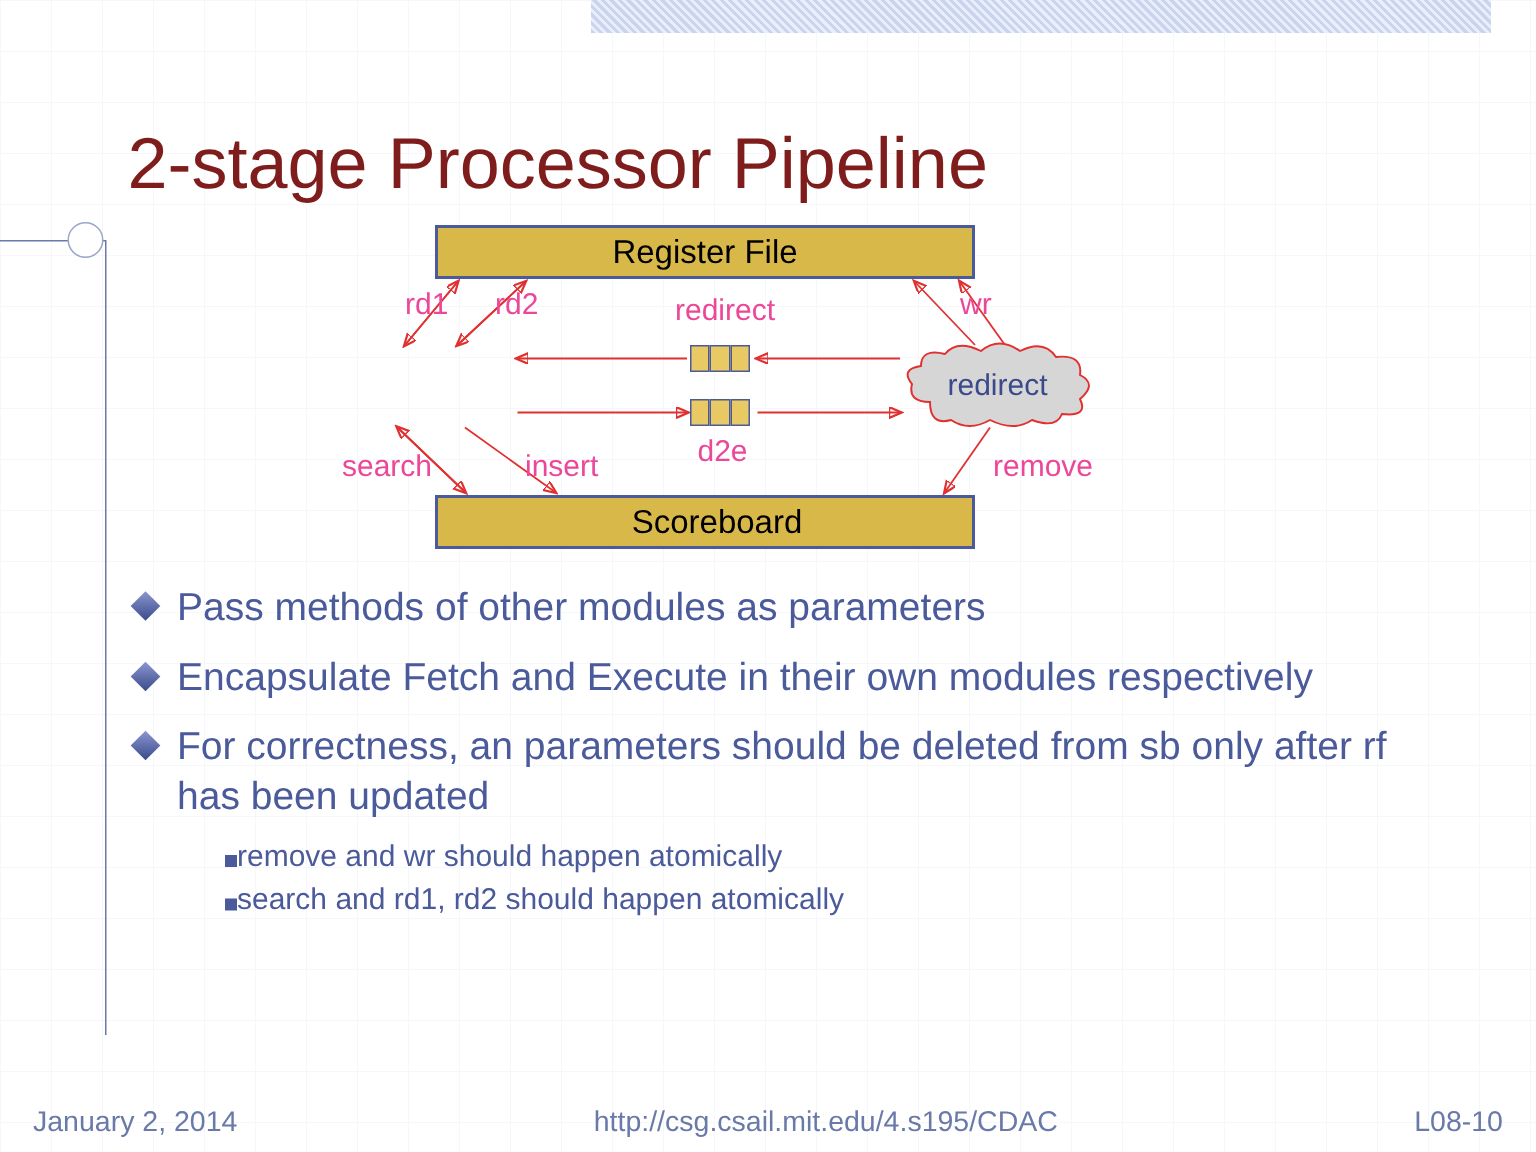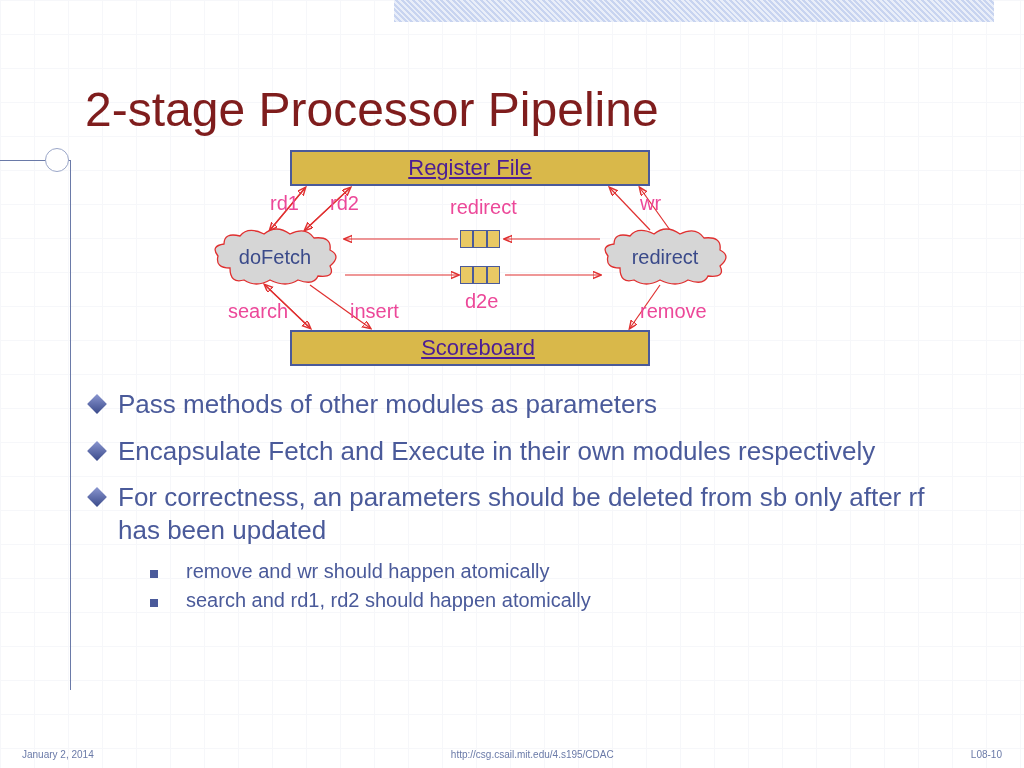--- a/index.html
+++ b/index.html
@@ -30,22 +30,22 @@
     border:1px solid #9aa6c8; border-radius:50%; background:#fff; }
 
   .slide-title {
     position:absolute; left:85px; top:82px;
     font-size:48px; color:#7f1d1d; font-weight:400;
   }
 
   .diagram { position:absolute; left:210px; top:150px; width:540px; height:220px; }
   .box {
     position:absolute; background:#d9b84a; border:2px solid #4a5a9a;
-    text-align:center; font-size:22px; color:#4c1d95;
-    display:flex; align-items:center; justify-content:center;text-decoration:underline;
+    text-align:center; font-size:22px; color:#000000;
+    display:flex; align-items:center; justify-content:center;
   }
   .reg { left:80px; top:0; width:360px; height:36px; }
   .sco { left:80px; top:180px; width:360px; height:36px;padding-left:16px; }
 
   .cloud {
     position:absolute; width:130px; height:58px;
     filter: drop-shadow(0 0 0 transparent);
   }
   .cloud svg { position:absolute; inset:0; }
   .cloud .lbl { position:absolute; inset:0; display:flex; align-items:center; justify-content:center;
@@ -59,40 +59,40 @@
   .fifo2 { left:250px; top:116px; }
 
   .label { position:absolute; font-size:20px; color:#ec4899; }
   .rd1 { left:60px; top:42px; }
   .rd2 { left:120px; top:42px; }
   .redir { left:240px; top:46px; }
   .wr { left:430px; top:42px; }
   .search { left:18px; top:150px; }
   .insert { left:140px; top:150px; }
   .d2e { left:255px; top:140px; }
-  .remove { left:430px; top:150px; }
+  .remove { left:452px; top:150px; }
 
   svg.arrows { position:absolute; inset:0; overflow:visible; }
   .arrows line, .arrows path { stroke:#e03030; stroke-width:1.2; fill:none; marker-end:url(#ah); }
 
   .bullets { position:absolute; left:90px; top:388px; width:880px; }
   .b1 { display:flex; gap:14px; margin-bottom:14px; }
   .b1 .dia {
     width:14px; height:14px; margin-top:9px; flex:0 0 14px;
     background:linear-gradient(135deg,#8a96d0,#3a4a8a);
     transform:rotate(45deg);
   }
   .b1 .txt { font-size:26px; color:#4a5a9a; line-height:1.25; }
-  .b2 { display:flex; gap:28px; margin-left:60px; margin-bottom:6px; }
+  .b2 { display:flex; gap:0; margin-left:60px; margin-bottom:6px; }
   .b2 .sq { width:8px; height:8px; background:#4a5a9a; margin-top:10px; flex:0 0 8px; }
   .b2 .txt { font-size:20px; color:#4a5a9a; }
 
   .footer { position:absolute; left:0; bottom:8px; width:1024px;
     display:flex; justify-content:space-between; padding:0 22px;
-    font-size:10px; color:#6a7aa8; }
+    font-size:19px; color:#6a7aa8; }
 </style>
 </head>
 <body>
 
 <div class="grid-bg"></div>
 <div class="topbar"></div>
 <div class="ruleT"></div>
 <div class="ruleL"></div>
 <div class="ruleCirc"></div>
 
@@ -123,26 +123,20 @@
     <line x1="55" y1="135" x2="100" y2="178"></line>
     <line x1="100" y1="178" x2="55" y2="135"></line>
     <line x1="100" y1="135" x2="160" y2="178"></line>
 
     <line x1="450" y1="135" x2="420" y2="178"></line>
   </svg>
 
   <div class="box reg">Register File</div>
   <div class="box sco">Scoreboard</div>
 
-  <div class="cloud doF">
-    <svg viewBox="0 0 130 58">
-        <path d="M20,40 Q5,40 8,28 Q0,18 14,16 Q14,4 30,8 Q38,-2 54,6 Q66,-4 80,6 Q96,-2 104,10 Q122,8 120,22 Q132,28 120,38 Q126,50 108,48 Q104,58 88,52 Q76,60 60,52 Q46,60 34,52 Q20,56 20,40 Z" fill="#d6d6d6" stroke="#e03030" stroke-width="1.3"></path>
-      </svg>
-    <div class="lbl">doFetch</div>
-  </div>
   <div class="cloud doE">
     <svg viewBox="0 0 130 58">
         <path d="M20,40 Q5,40 8,28 Q0,18 14,16 Q14,4 30,8 Q38,-2 54,6 Q66,-4 80,6 Q96,-2 104,10 Q122,8 120,22 Q132,28 120,38 Q126,50 108,48 Q104,58 88,52 Q76,60 60,52 Q46,60 34,52 Q20,56 20,40 Z" fill="#d6d6d6" stroke="#e03030" stroke-width="1.3"></path>
       </svg>
     <div class="lbl">redirect</div>
   </div>
 
   <div class="fifo fifo1">
       <div></div>
       <div></div>

